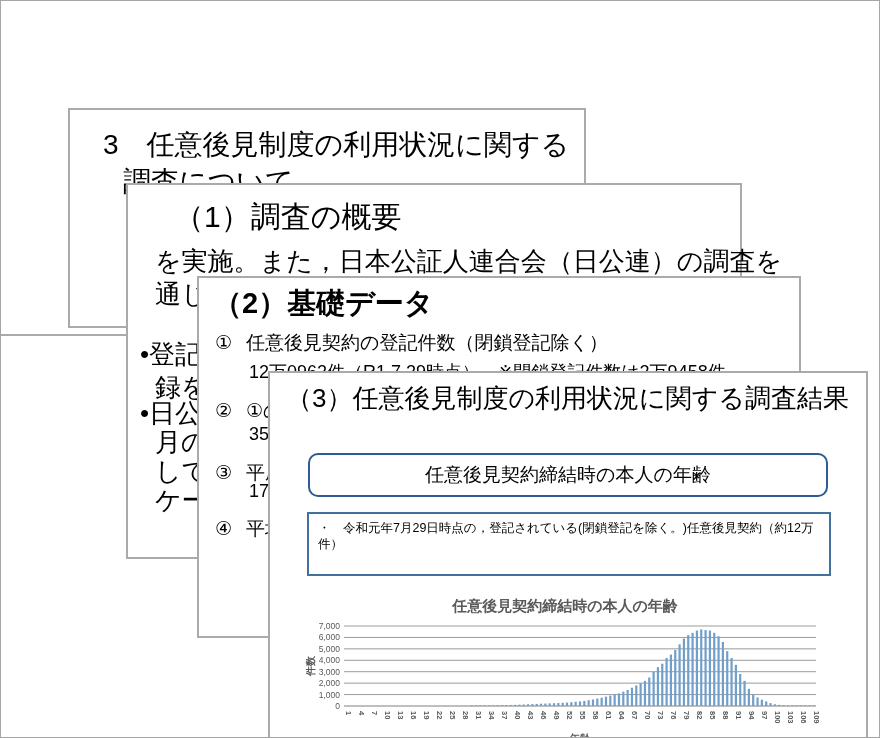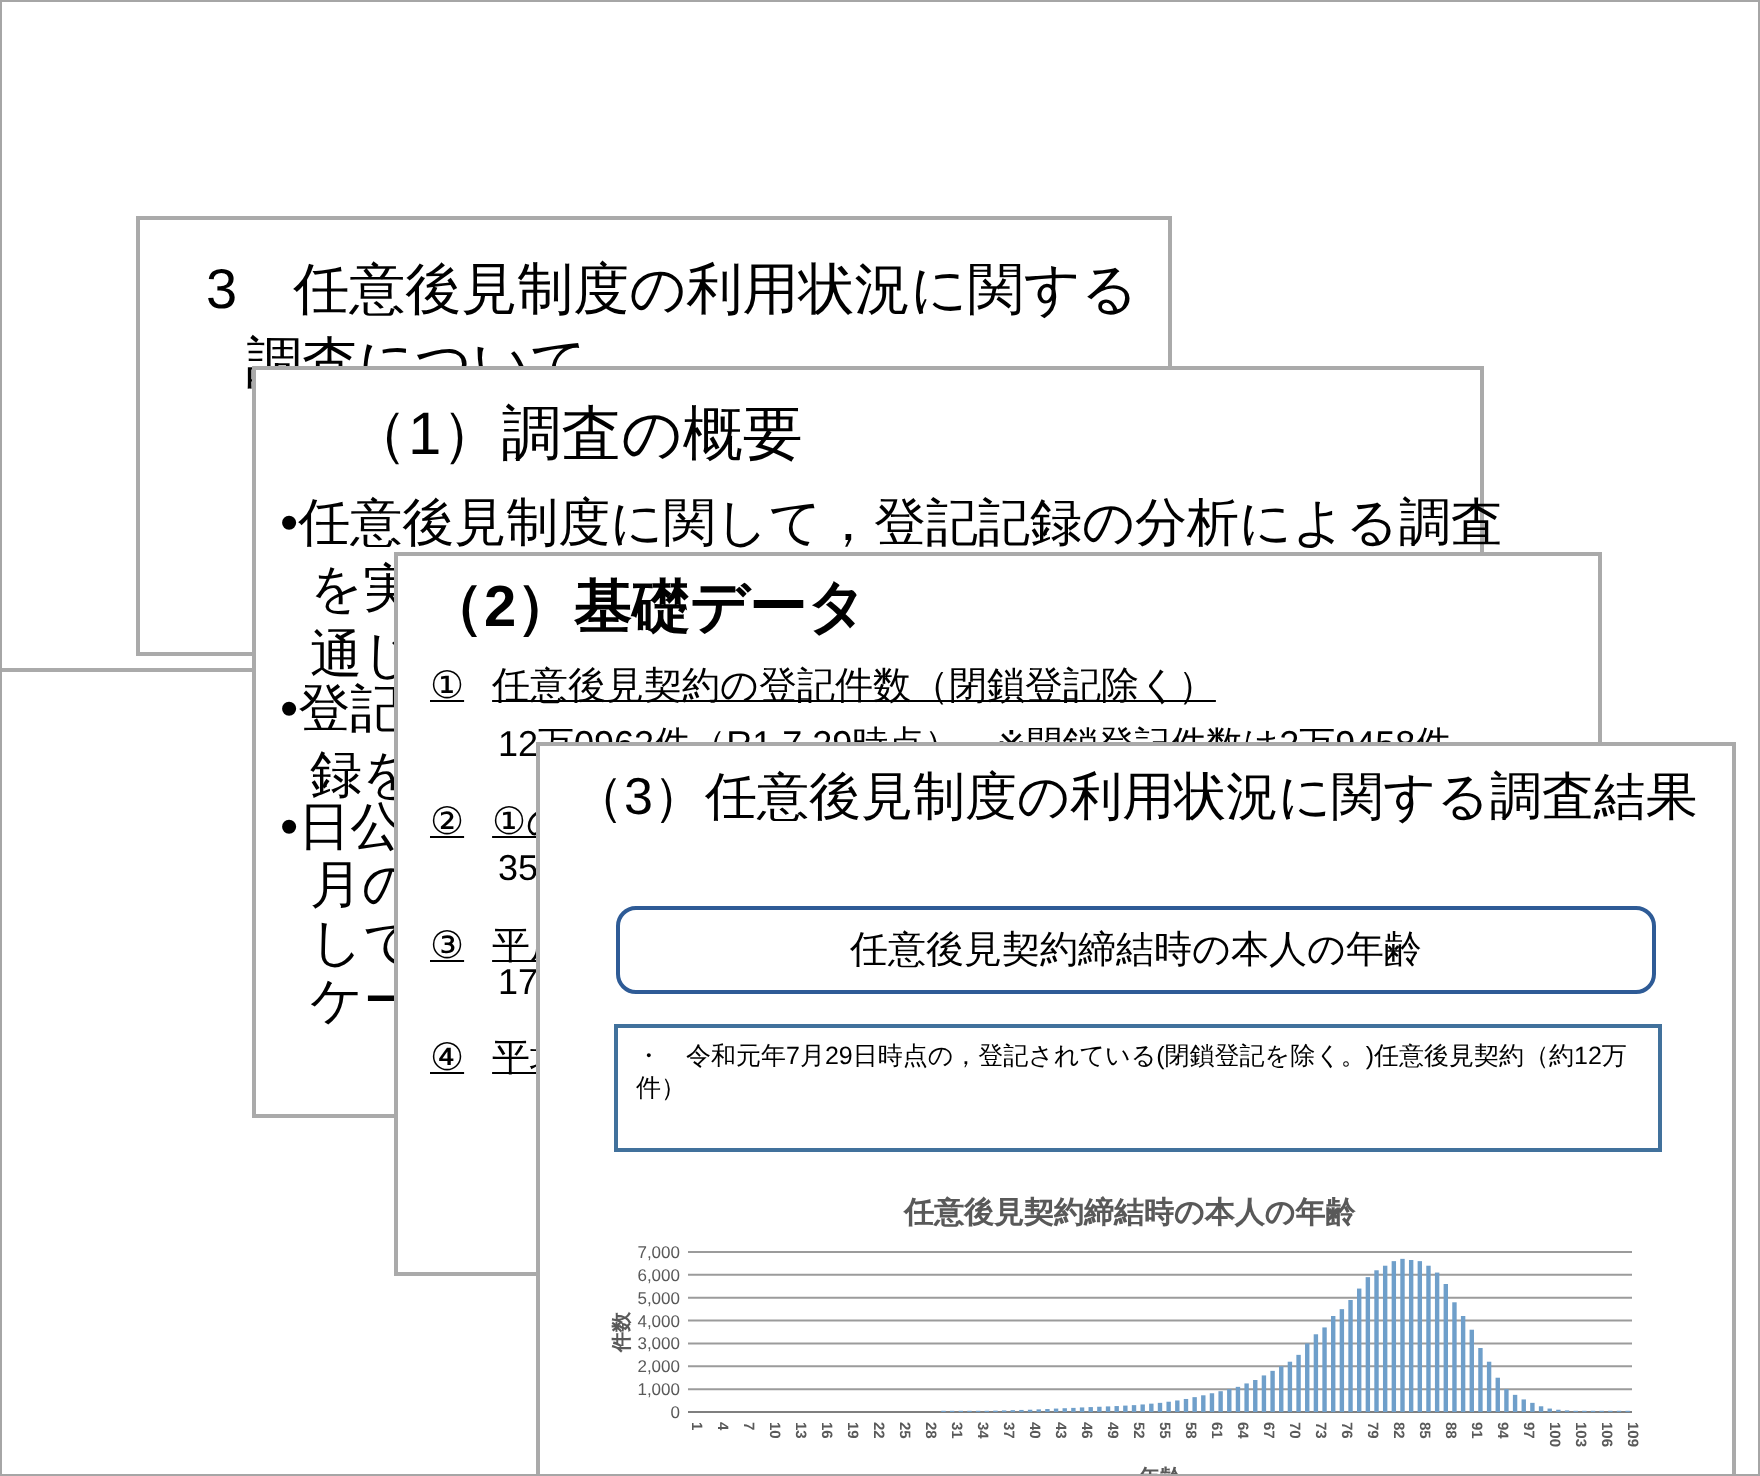--- a/index.html
+++ b/index.html
@@ -18,21 +18,21 @@
   #slide1 .t{position:absolute;left:33px;top:16px;font-size:28px;line-height:37px;white-space:nowrap;}
   #slide1 .t .l2{margin-left:20px;}
   
   #slide2{left:125px;top:182px;width:616px;height:376px;z-index:3;}
   #slide2 .t{position:absolute;left:16px;top:12px;font-size:30px;white-space:nowrap;margin-left:30px;}
   .bullet-block{position:absolute;left:12px;font-size:26px;line-height:33px;white-space:nowrap;}
   .bullet-block .cont{margin-left:15px;}
   
   #slide3{left:196px;top:275px;width:604px;height:362px;z-index:4;}
   #slide3 .t{position:absolute;left:14px;top:6px;font-size:29px;white-space:nowrap;font-weight:bold;}
-  .s3row{position:absolute;left:16px;font-size:19px;white-space:nowrap;text-decoration:underline;}
+  .s3row{position:absolute;left:16px;font-size:19px;white-space:nowrap;}
   .s3row .num{margin-right:14px;}
   .s3val{position:absolute;left:50px;font-size:18px;white-space:nowrap;}
   
   #slide4{left:267px;top:370px;width:600px;height:380px;z-index:5;}
   #slide4 .t{position:absolute;left:16px;top:8px;font-size:26px;font-weight:500;white-space:nowrap;}
   #header-box{position:absolute;left:38px;top:80px;width:520px;height:44px;
     border:2px solid #2e5b96;border-radius:10px;display:flex;align-items:center;justify-content:center;
     font-size:19px;box-sizing:border-box;}
   #note-box{position:absolute;left:37px;top:139px;width:524px;height:64px;
     border:2px solid #41719c;box-sizing:border-box;padding:6px 9px;
@@ -52,21 +52,20 @@
   <div class="slide" id="slide1">
     <div class="t">
       <div class="l1">3　任意後見制度の利用状況に関する</div>
       <div class="l2">調査について</div>
     </div>
   </div>
 
   <div class="slide" id="slide2">
     <div class="t">（1）調査の概要</div>
     <div class="bullet-block" style="top:60px;">
-      <div>•<span>任意後見制度に関して，登記記録の分析による調査</span></div>
       <div class="cont">を実施。また，日本公証人連合会（日公連）の調査を</div>
       <div class="cont">通じ</div>
     </div>
     <div class="bullet-block" style="top:153px;">
       <div>•<span>登記記</span></div>
       <div class="cont">録を分</div>
     </div>
     <div class="bullet-block" style="top:214px;line-height:29px;">
       <div>•<span>日公連</span></div>
       <div class="cont">月の調</div>

